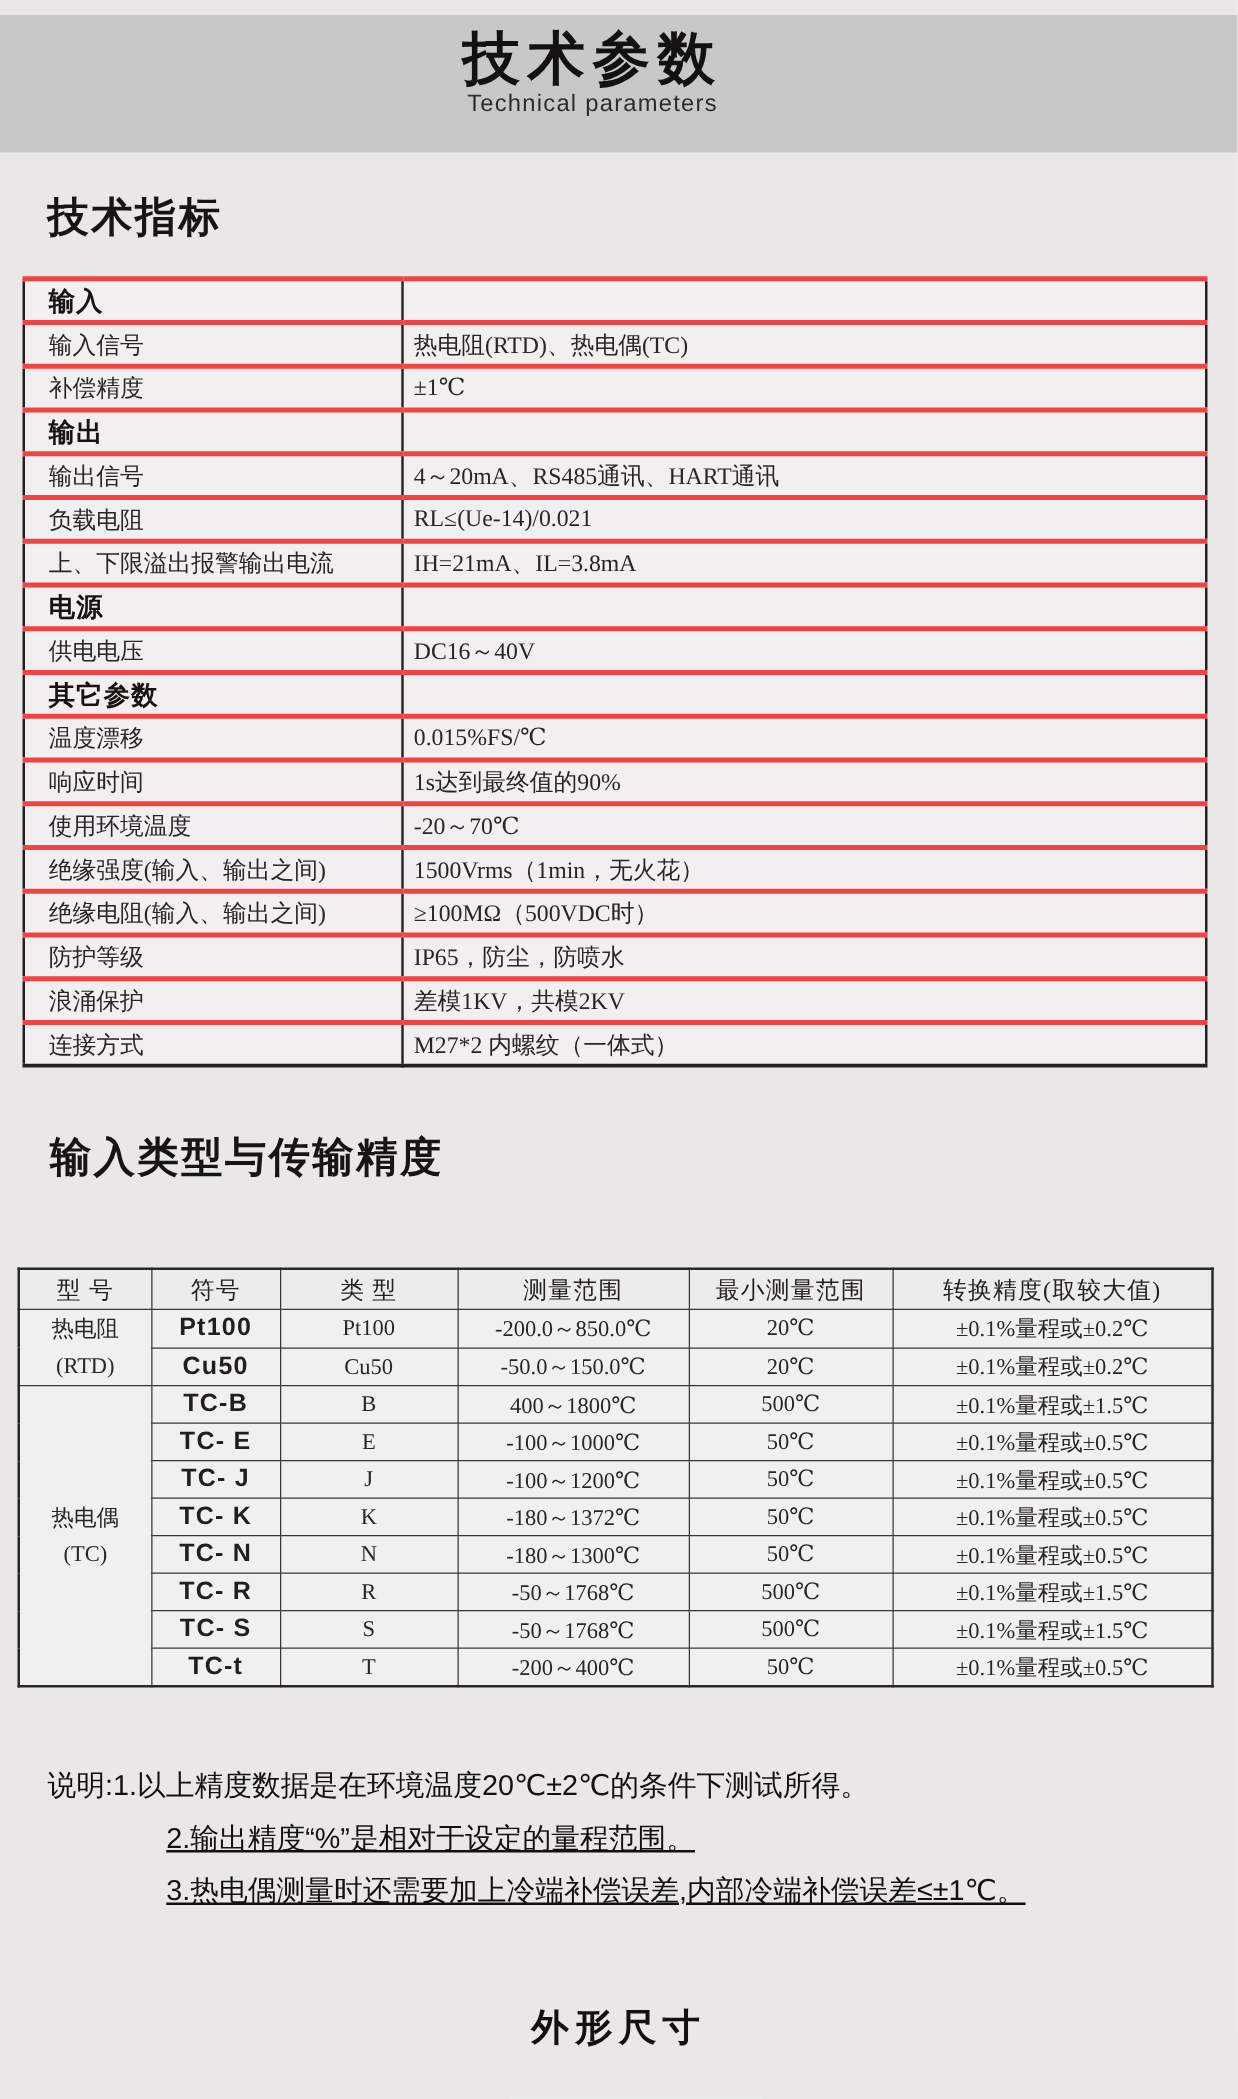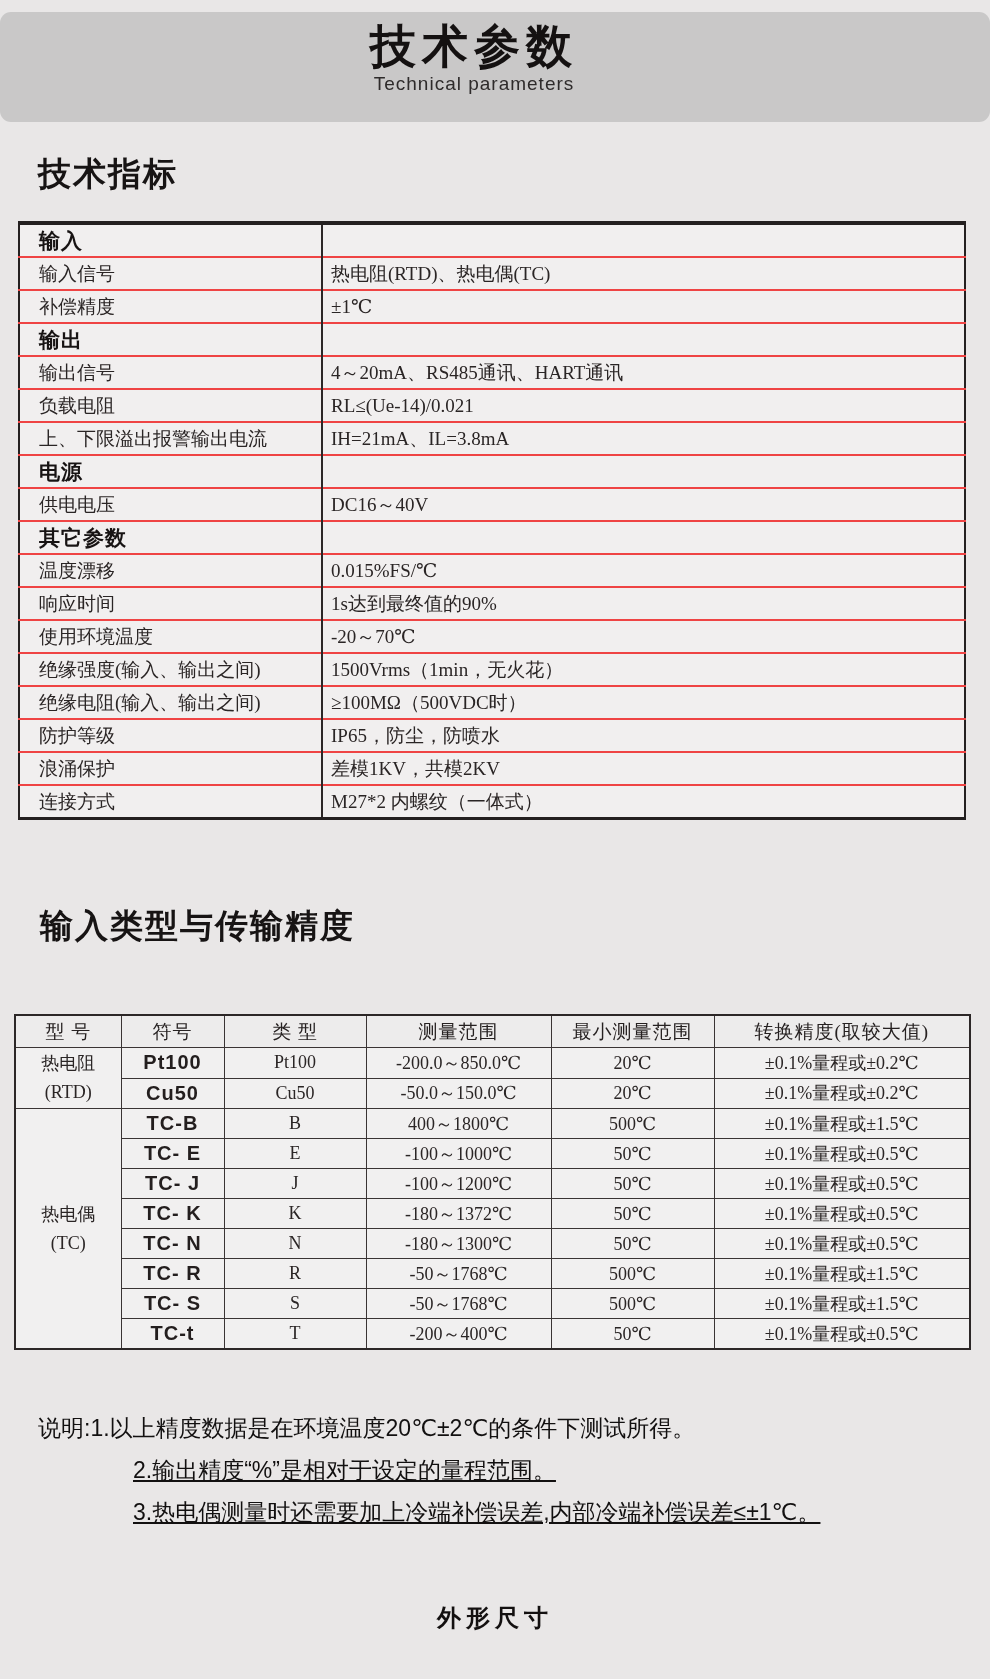--- a/index.html
+++ b/index.html
@@ -5,21 +5,21 @@
   html,body { margin:0; padding:0; }
   .page {
     position:relative; width:990px; height:1679px;
     background:#e9e7e7; overflow:hidden;
     font-family:"Liberation Serif","DejaVu Serif",serif;
     color:#262121;
   }
   
   .title-band {
     position:absolute; top:12px; left:0; width:990px; height:110px;
-    background:#c9c8c8; text-align:center;border-radius:11px;
+    background:#c9c8c8; text-align:center;
   }
   .band-inner { transform:translateX(-21px); }
   .page-title {
     margin:0; padding-top:8px;
     font-family:"Liberation Sans","DejaVu Sans",sans-serif;
     font-size:46px; font-weight:700; letter-spacing:6px;
     color:#141111; line-height:52px;
   }
   .page-subtitle {
     font-family:"Liberation Sans","DejaVu Sans",sans-serif;
@@ -34,21 +34,21 @@
   .h-spec { top:152px; left:38px; }
   .h-type { top:904px; left:30px;margin-left:10px; }
   
   .spec-table {
     position:absolute; top:221px; left:18px; width:948px;
     border-collapse:collapse; background:#f1efef;
     border:2px solid #242020; border-top:4px solid #242020; border-bottom:3px solid #242020;
     table-layout:fixed;
   }
   .spec-table td {
-    border-top:2px solid #ef4444; height:31px;
+    border-top:4px solid #ef4444; height:31px;
     font-size:19px; color:#2a2525; overflow:hidden; white-space:nowrap;
   }
   .spec-table td.lbl { width:282px; border-right:2px solid #2c2727; padding:0 0 0 19px; }
   .spec-table td.val { padding:0 0 0 8px;margin-top:29px; }
   .spec-table tr.sec td.lbl {
     font-family:"Liberation Sans","DejaVu Sans",sans-serif;
     font-weight:700; font-size:21px; color:#171313; letter-spacing:1px;
   }
   
   .type-table {
@@ -75,21 +75,21 @@
     font-family:"Liberation Sans","DejaVu Sans",sans-serif;
     font-size:23px; color:#121010;
   }
   .notes .line { line-height:29px; margin-bottom:13px; white-space:nowrap; }
   .notes .indent { margin-left:95px;text-decoration:underline; }
   
   .footer-heading {
     position:absolute; top:1602px; left:0; width:990px; margin:0;
     text-align:center;
     font-family:"Liberation Sans","DejaVu Sans",sans-serif;
-    font-weight:700; font-size:24px; letter-spacing:5px; color:#131010;
+    font-weight:700; font-size:30px; letter-spacing:5px; color:#131010;
   }
 </style>
 </head>
 <body>
 
 <div class="page">
 
   <div class="title-band">
     <div class="band-inner">
       <h1 class="page-title">技术参数</h1>

